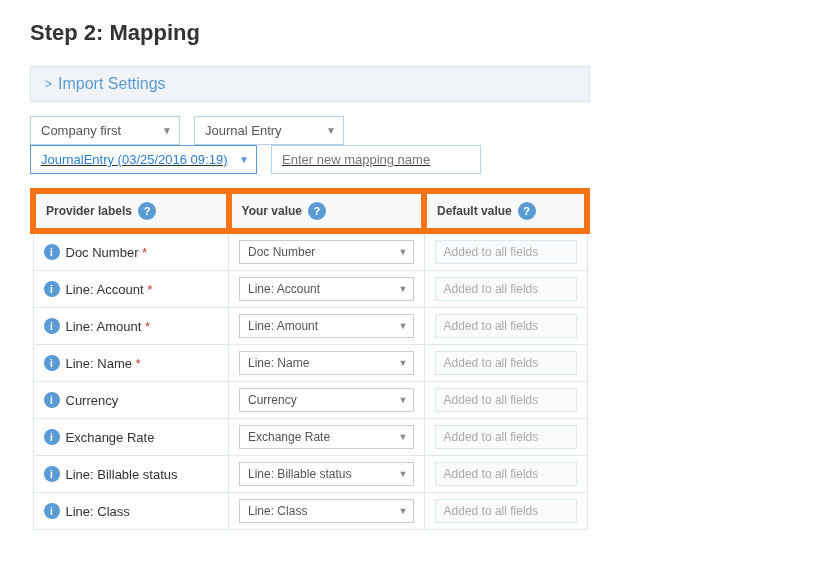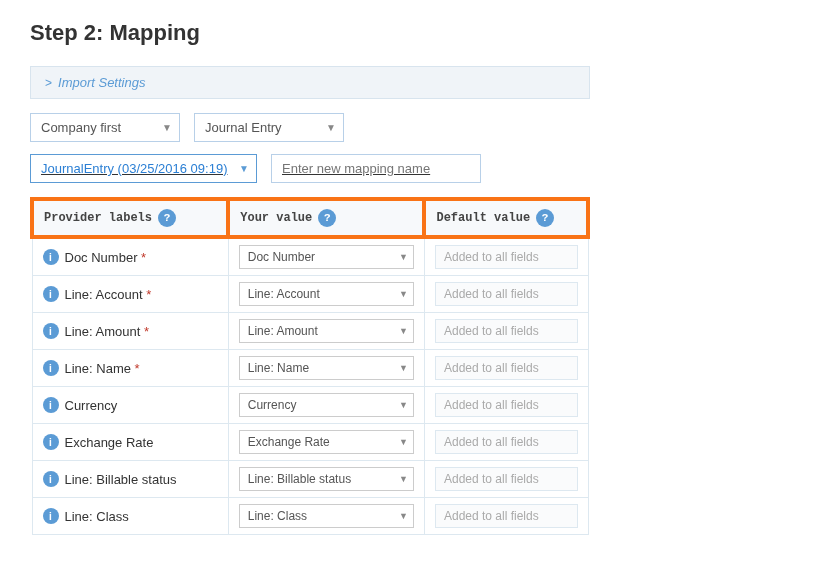--- a/index.html
+++ b/index.html
@@ -28,27 +28,25 @@
       align-items: center;
       cursor: pointer;
     }
     .import-settings-bar span.arrow {
       color: #5b9bd5;
       margin-right: 6px;
       font-size: 12px;
     }
     .import-settings-label {
       color: #5b9bd5;
-      font-size: 13px;
-      font-style: italic;
+      font-size: 16px;
     }
     .row-selects {
       display: flex;
       gap: 14px;
-      margin-bottom: 12px;
     }
     .select-wrapper {
       position: relative;
       display: inline-flex;
       align-items: center;
     }
     .select-wrapper select {
       appearance: none;
       -webkit-appearance: none;
       border: 1px solid #b8d0e8;
@@ -107,27 +105,26 @@
       font-size: 10px;
       color: #5b9bd5;
       pointer-events: none;
     }
     .table-area {
       width: 560px;
       border-collapse: collapse;
     }
     .table-area th {
       background: #f7f9fb;
-      border: 4px solid #f97316;
+      border: 6px solid #f97316;
       padding: 8px 10px;
       font-weight: bold;
       font-size: 12px;
       color: #444;
       text-align: left;
-      font-family: Liberation Mono, monospace;
     }
     .table-area td {
       border: 1px solid #dde8f0;
       padding: 6px 10px;
       vertical-align: middle;
       background: #fff;
     }
     .provider-label {
       display: flex;
       align-items: center;

